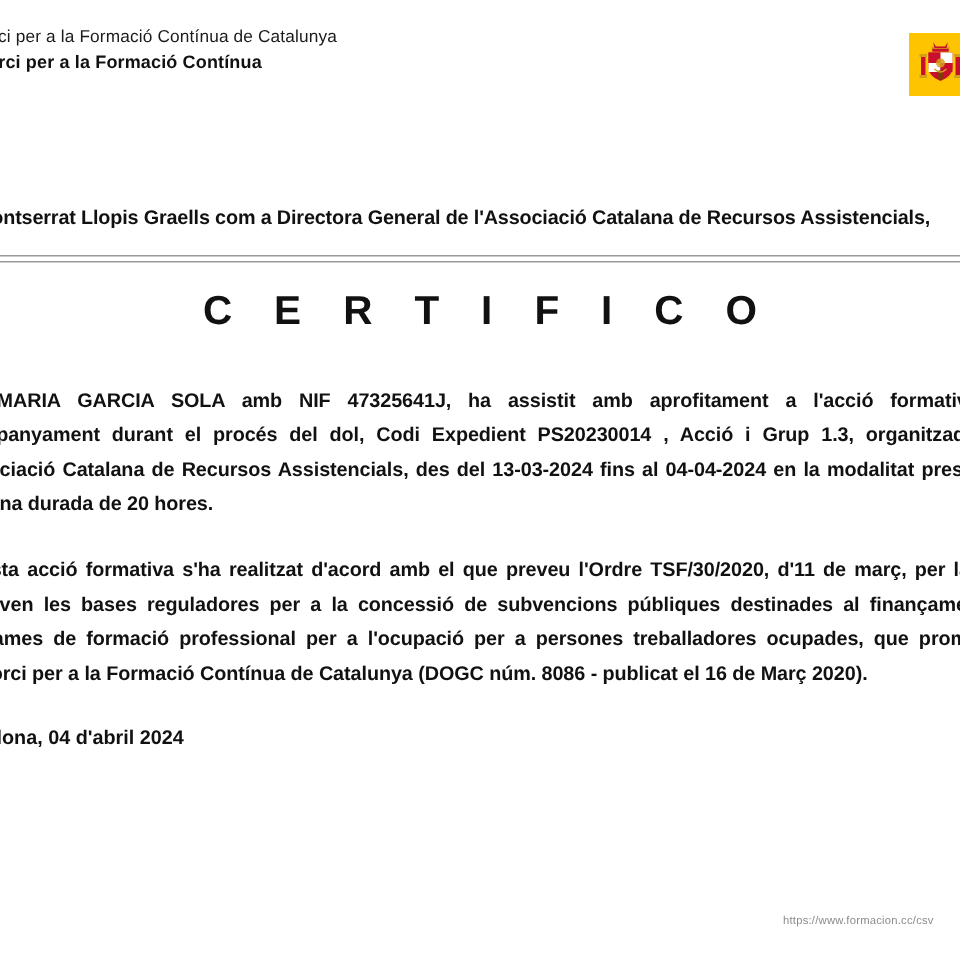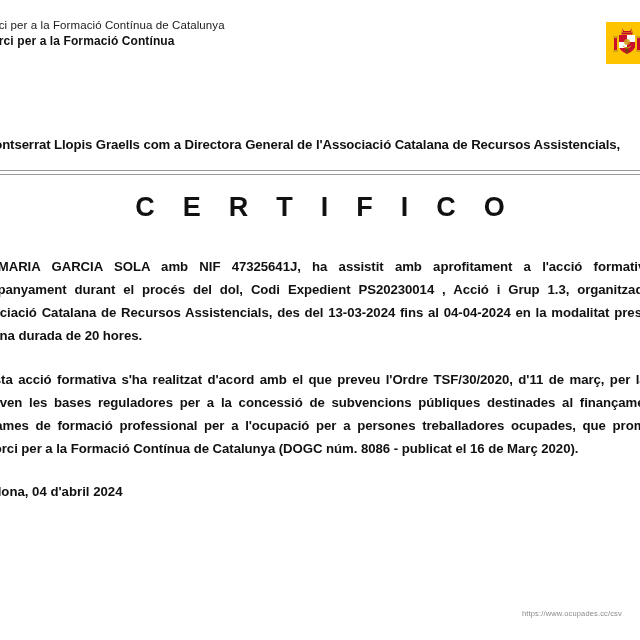--- a/index.html
+++ b/index.html
@@ -184,15 +184,15 @@
 
   <div class="certifico">CERTIFICO</div>
 
   <div class="body-block">
     <p class="para para-1">Que MARIA GARCIA SOLA amb NIF 47325641J, ha assistit amb aprofitament a l'acció formativa de Acompanyament durant el procés del dol, Codi Expedient PS20230014 , Acció i Grup 1.3, organitzada per l'Associació Catalana de Recursos Assistencials, des del 13-03-2024 fins al 04-04-2024 en la modalitat presencial amb una durada de 20 hores.</p>
     <p class="para para-2">Aquesta acció formativa s'ha realitzat d'acord amb el que preveu l'Ordre TSF/30/2020, d'11 de març, per la qual s'aproven les bases reguladores per a la concessió de subvencions públiques destinades al finançament de programes de formació professional per a l'ocupació per a persones treballadores ocupades, que promou el Consorci per a la Formació Contínua de Catalunya (DOGC núm. 8086 - publicat el 16 de Març 2020).</p>
   </div>
 
   <div class="signdate">Barcelona, 04 d'abril 2024</div>
 
-  <div class="footer-url">https://www.ocupades.cc/csv</div>
+  <div class="footer-url">https://www.formacion.cc/csv</div>
 
 </div>
 
 </body></html>

